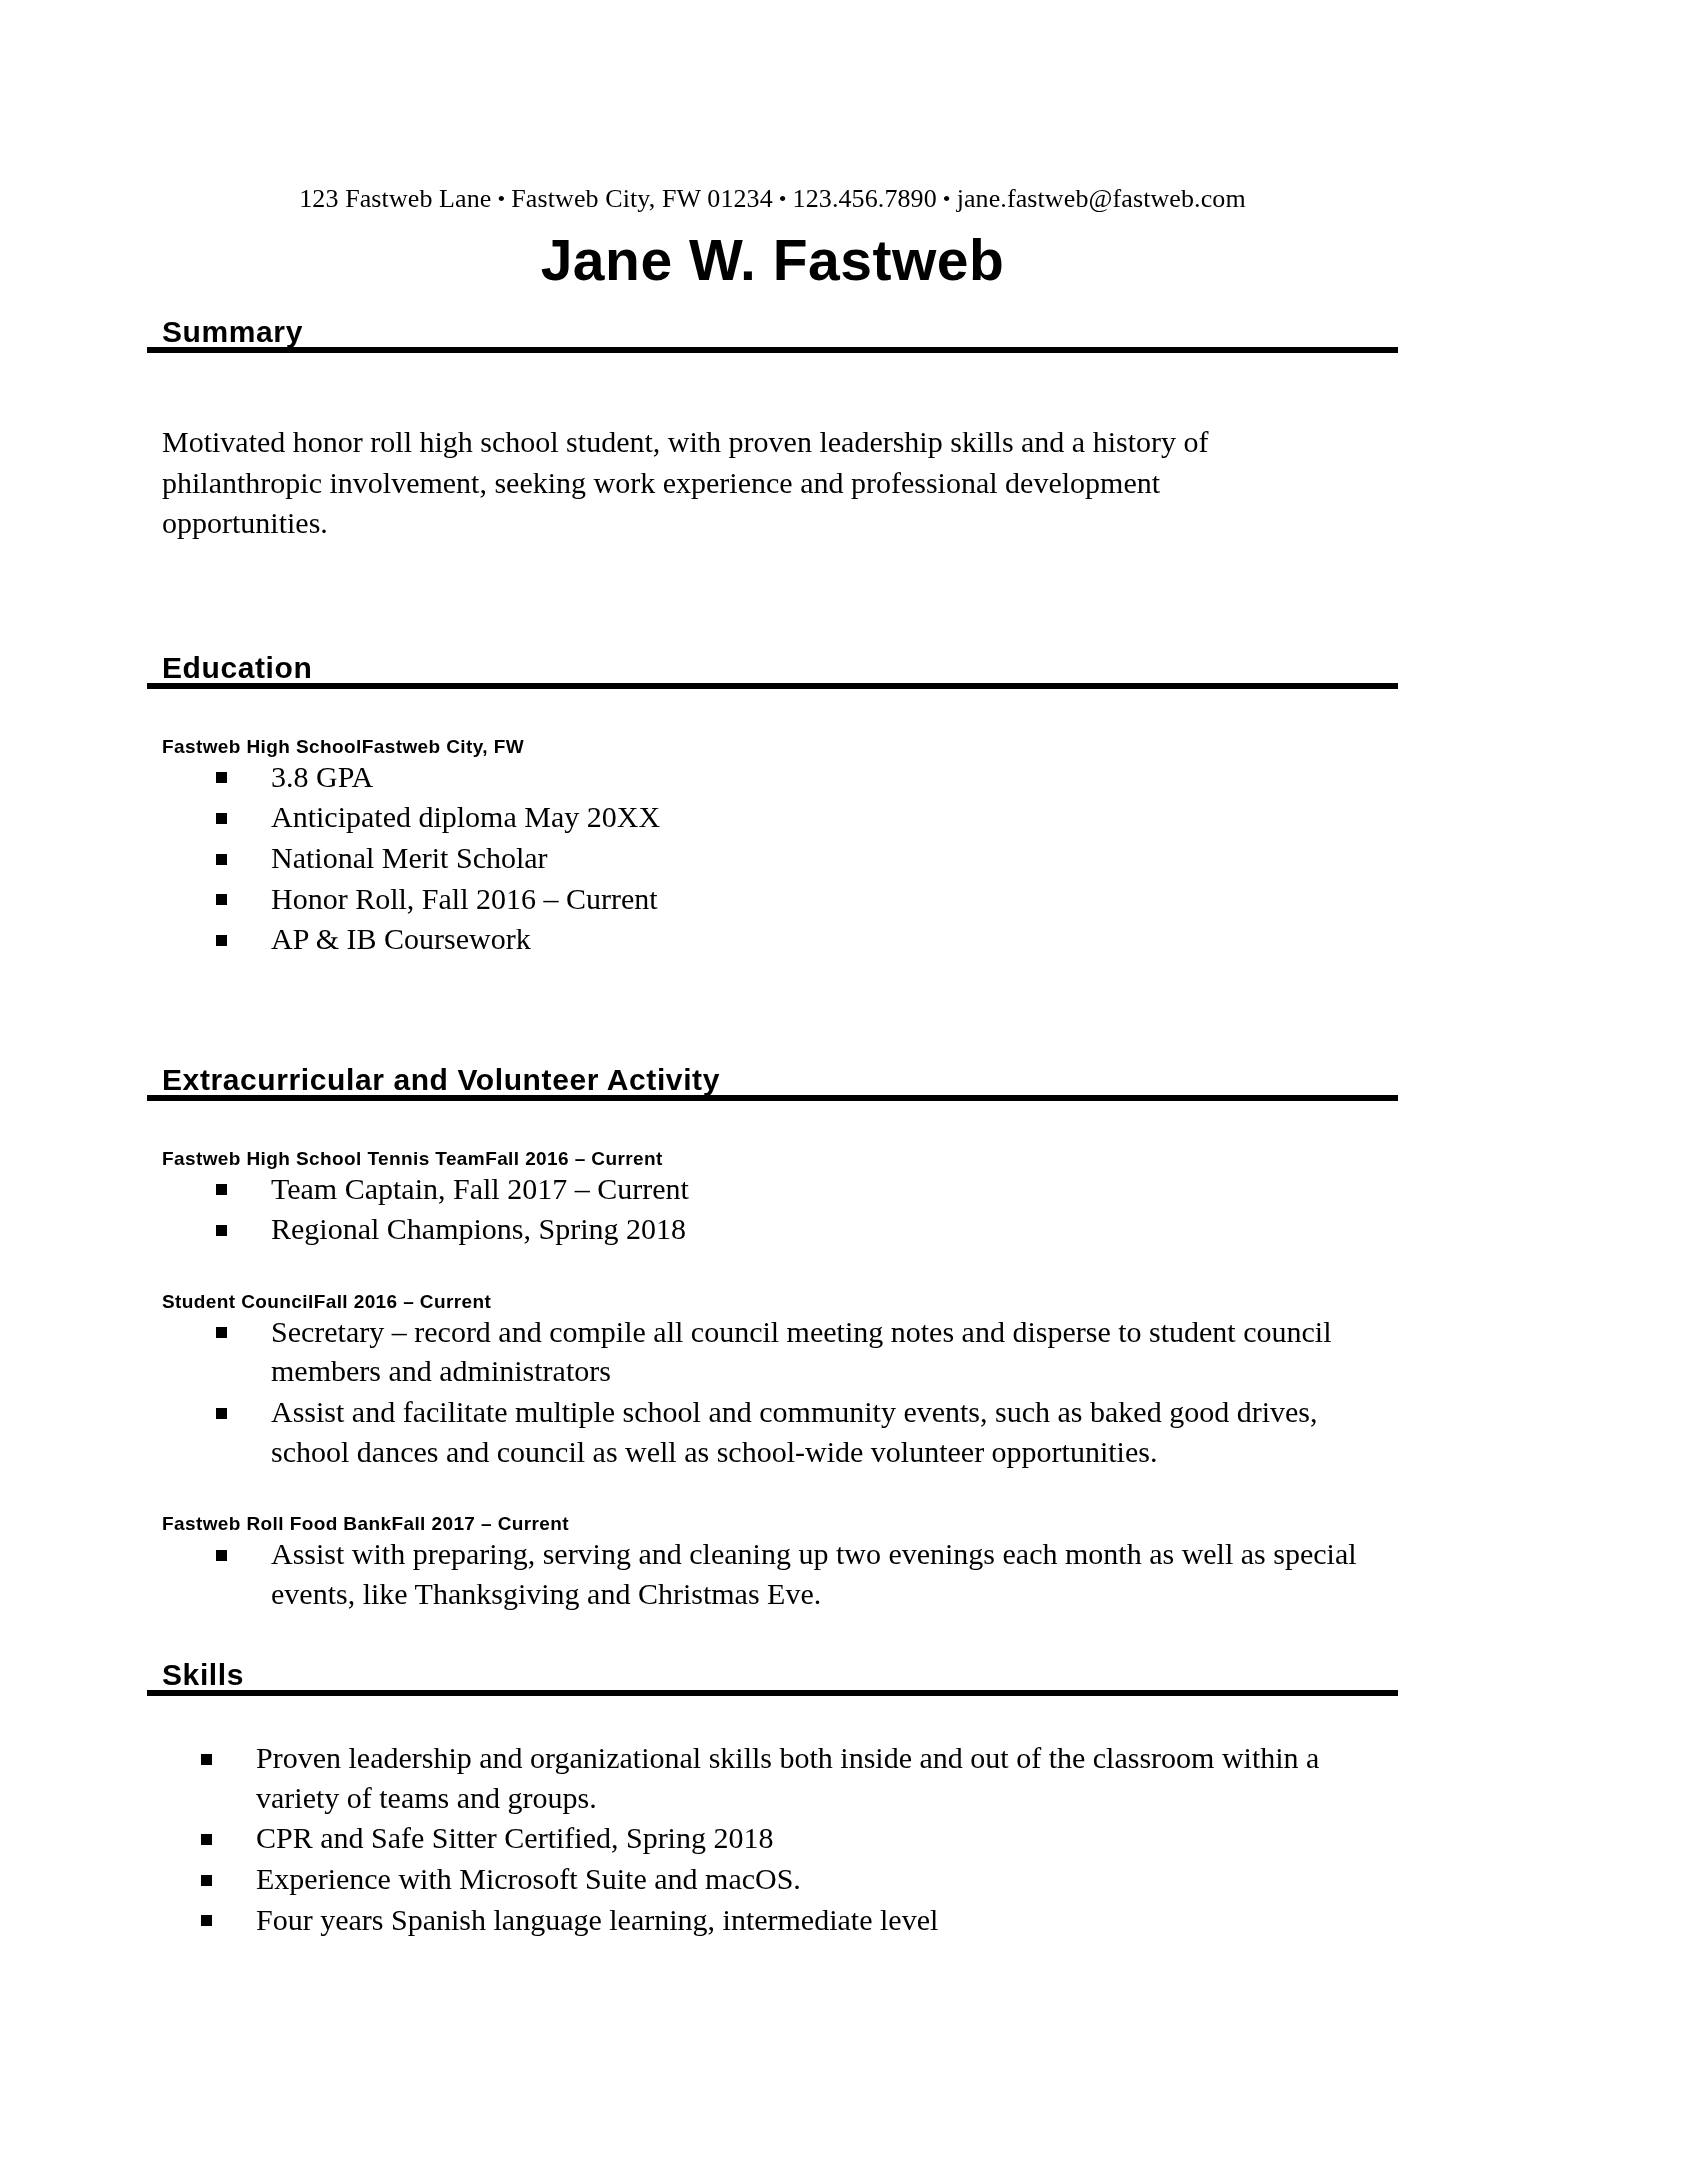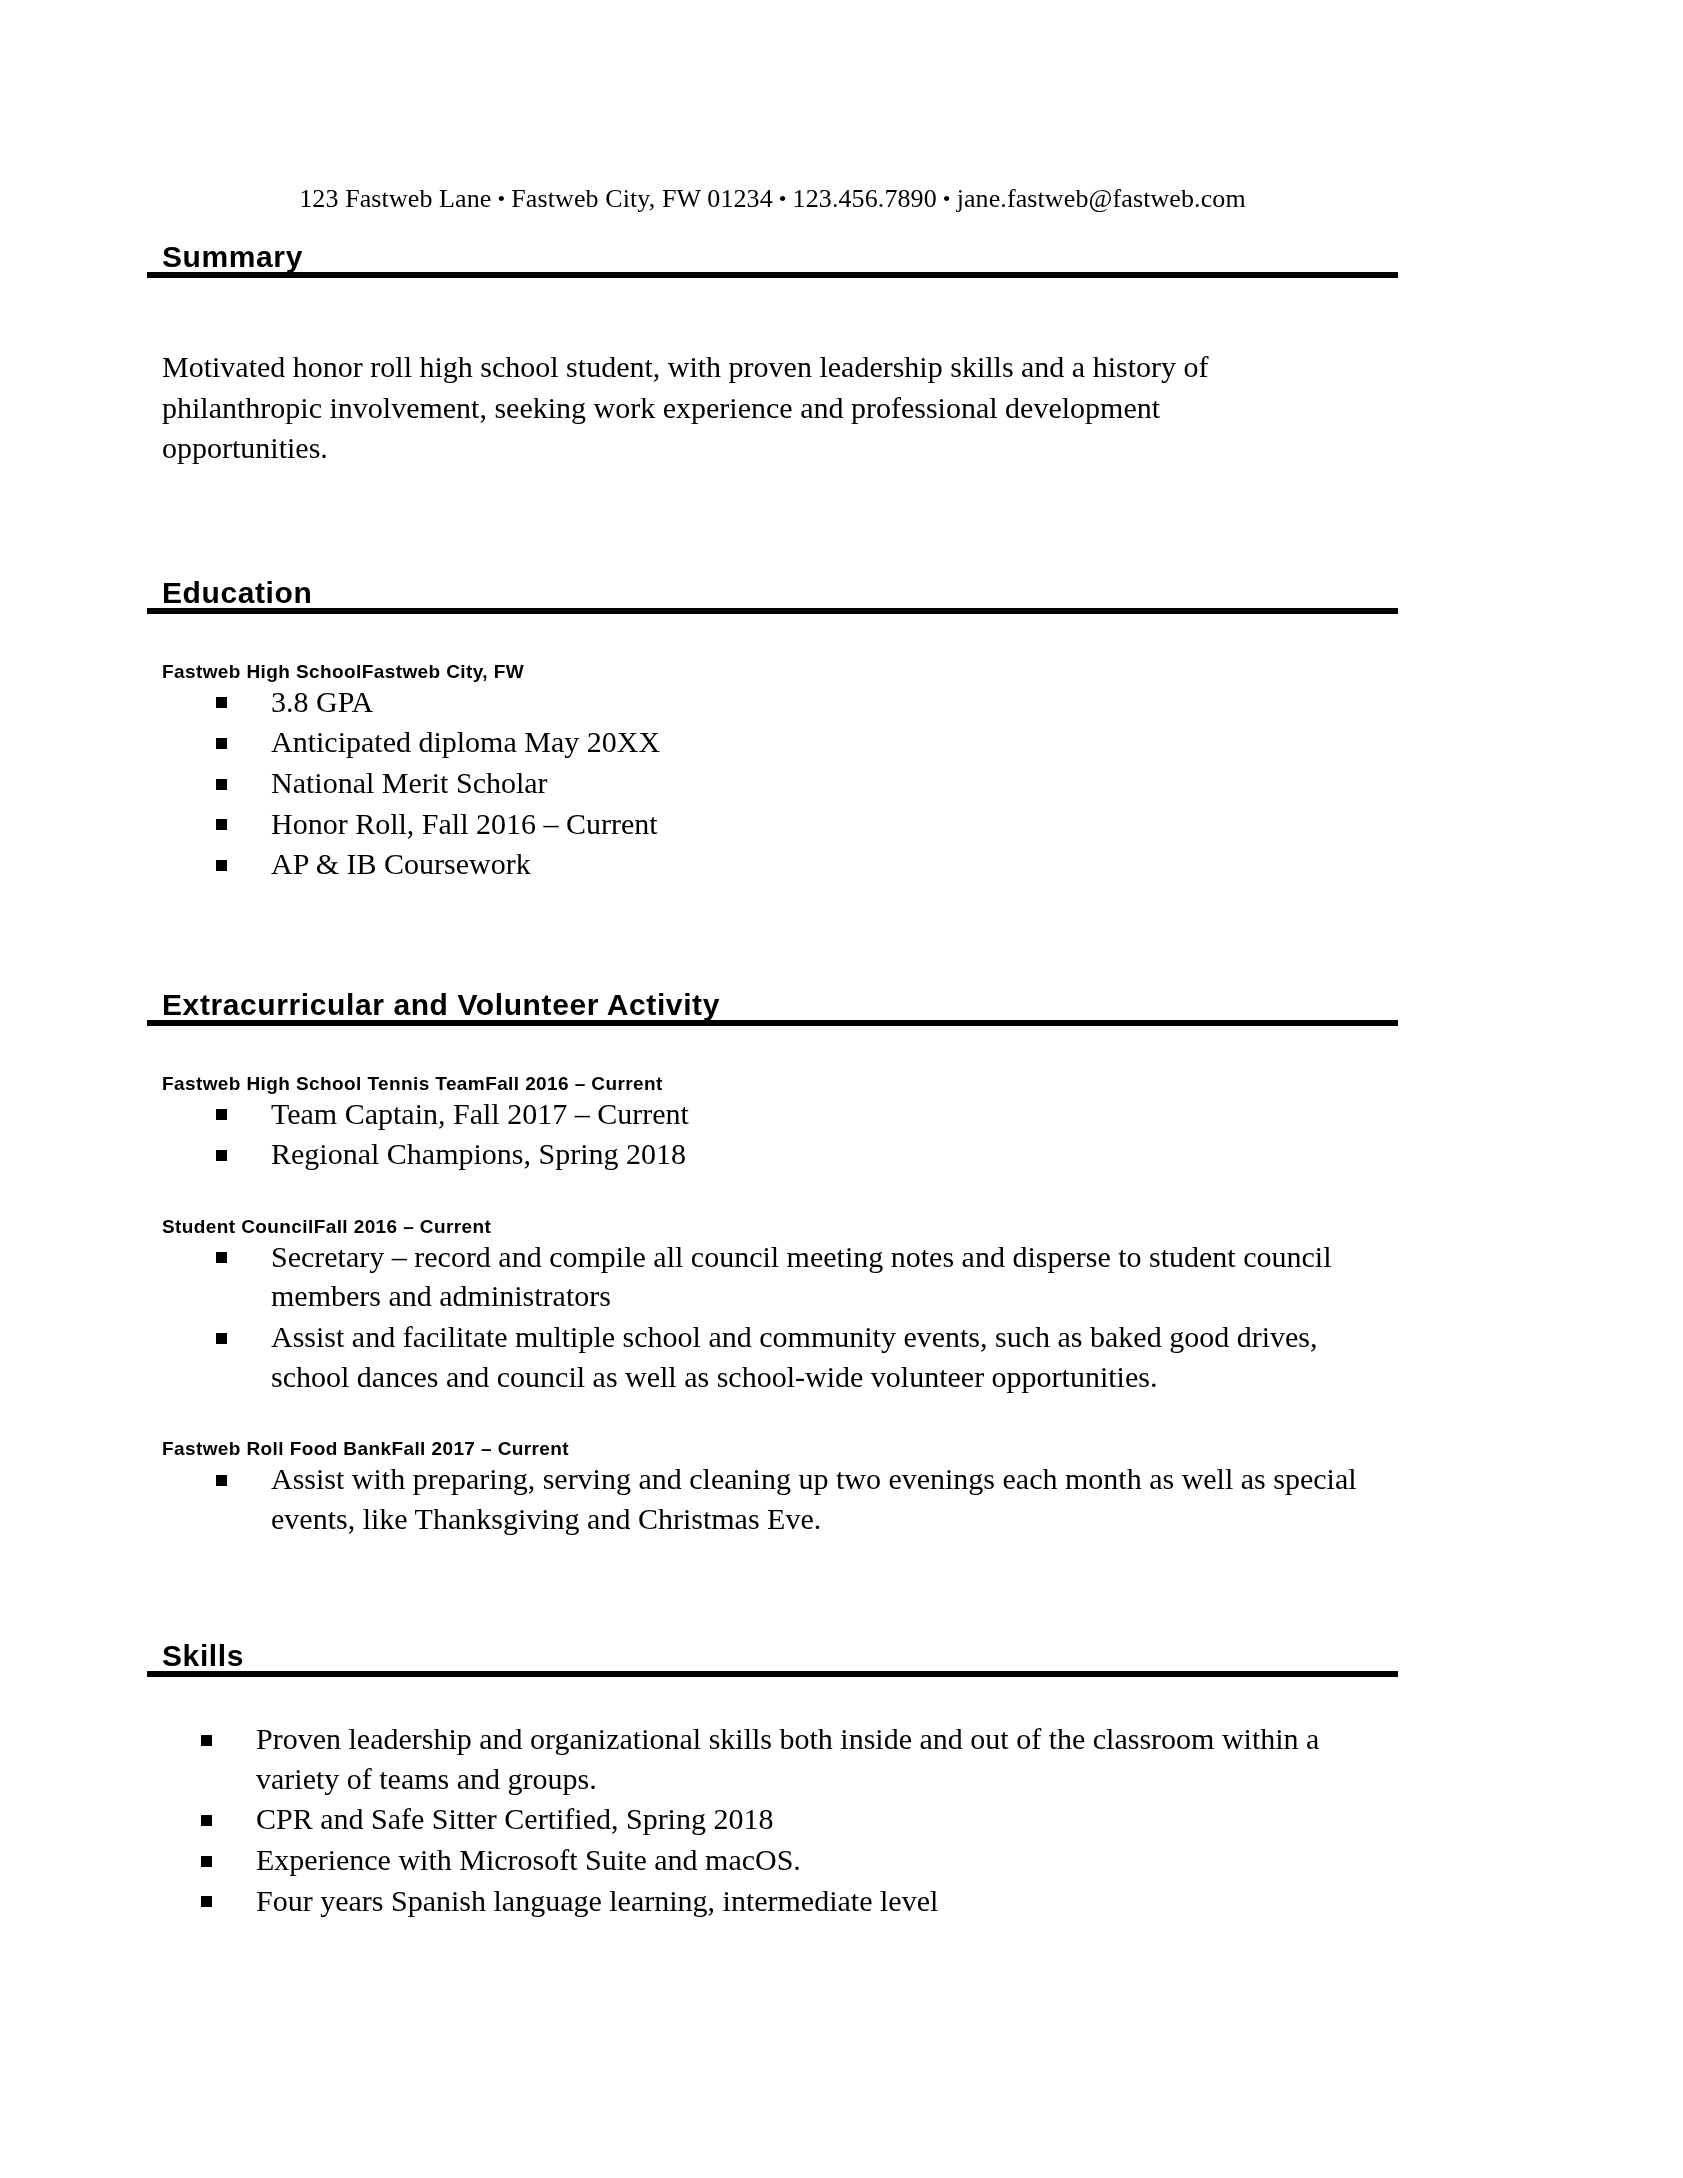--- a/index.html
+++ b/index.html
@@ -71,21 +71,21 @@
     letter-spacing: 0.6px;
     padding-left: 15px;
     padding-bottom: 0;
     border-bottom: 6px solid #000000;
     margin-bottom: 0;
   }
 
   .sec-gap-summary   { margin-top: 28px; }
   .sec-gap-education { margin-top: 109px; }
   .sec-gap-extra     { margin-top: 106px; }
-  .sec-gap-skills    { margin-top: 103px; }
+  .sec-gap-skills    { margin-top: 47px; }
 
   
   .summary-text {
     font-size: 30px;
     line-height: 1.355;
     margin-top: 69px;
     padding-left: 15px;
     width: 1094px;
     text-align: left;
   }
@@ -141,20 +141,21 @@
 </head>
 <body>
 
 <div class="page">
   <div class="content">
 
     <div class="contact-line">
       <span>123 Fastweb Lane</span><span class="contact-sep">•</span><span>Fastweb City, FW 01234</span><span class="contact-sep">•</span><span>123.456.7890</span><span class="contact-sep">•</span><span>jane.fastweb@fastweb.com</span>
     </div>
 
+    <div class="candidate-name">Jane W. Fastweb</div>
 
     <div class="section sec-gap-summary">
       <div class="section-head">Summary</div>
       <div class="summary-text">Motivated honor roll high school student, with proven leadership skills and a history of philanthropic involvement, seeking work experience and professional development opportunities.</div>
     </div>
 
     <div class="section sec-gap-education">
       <div class="section-head">Education</div>
 
       <div class="entry entry-first">

